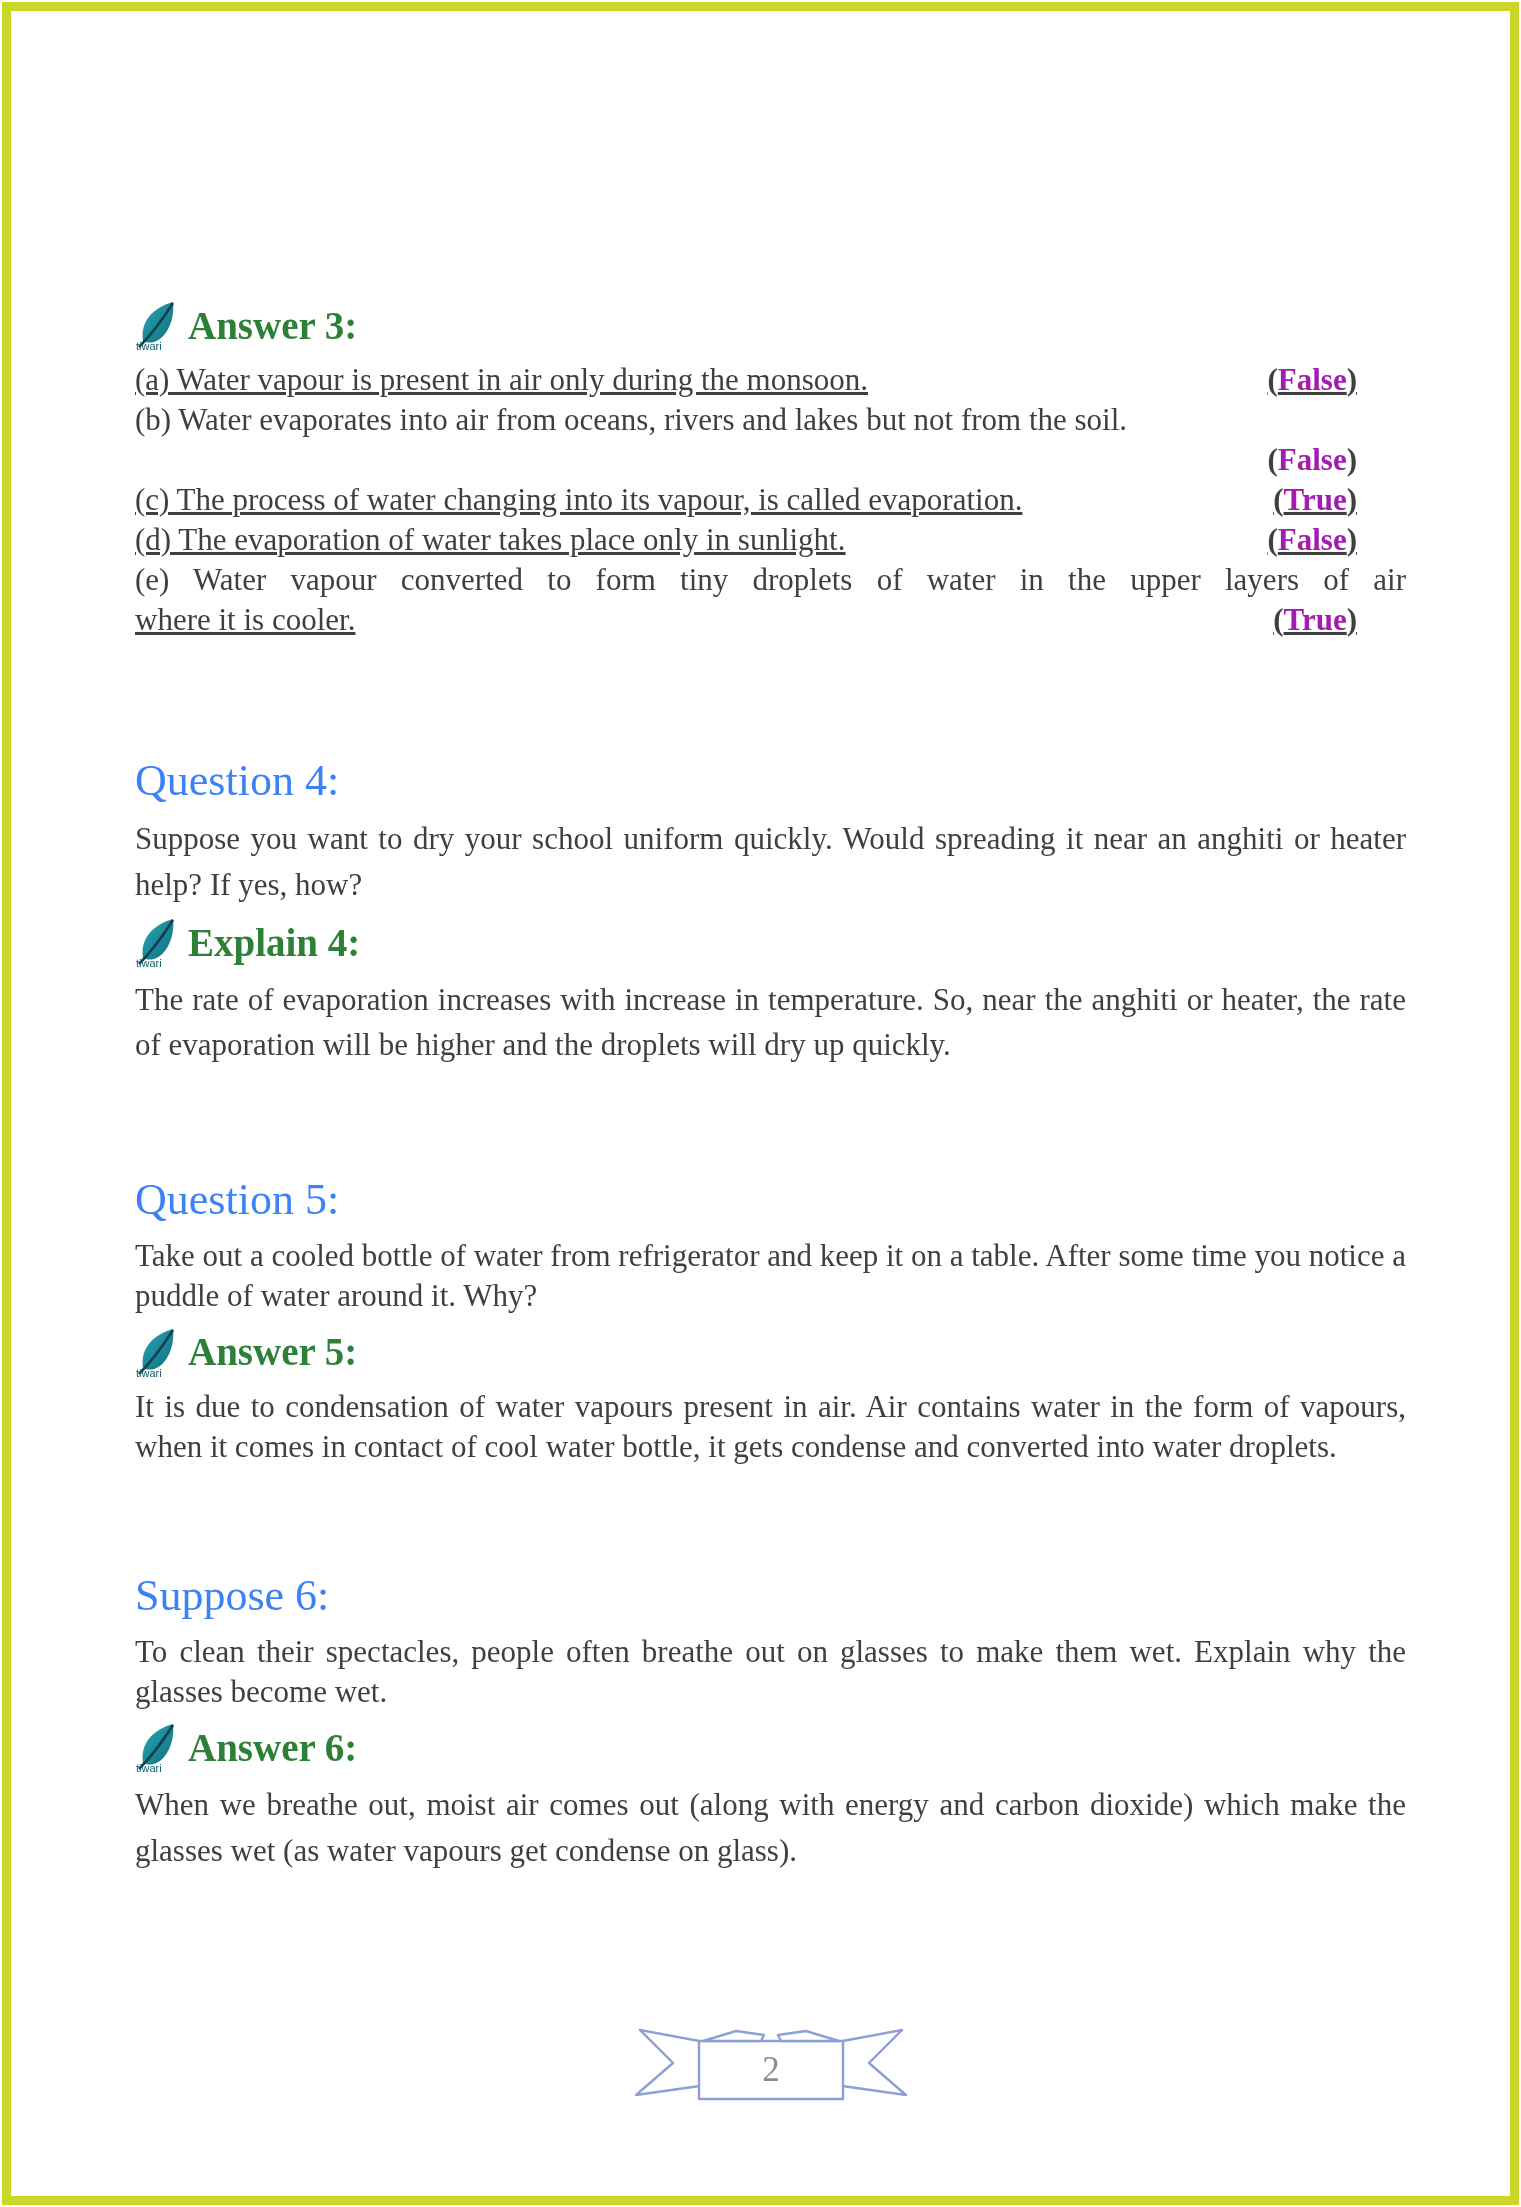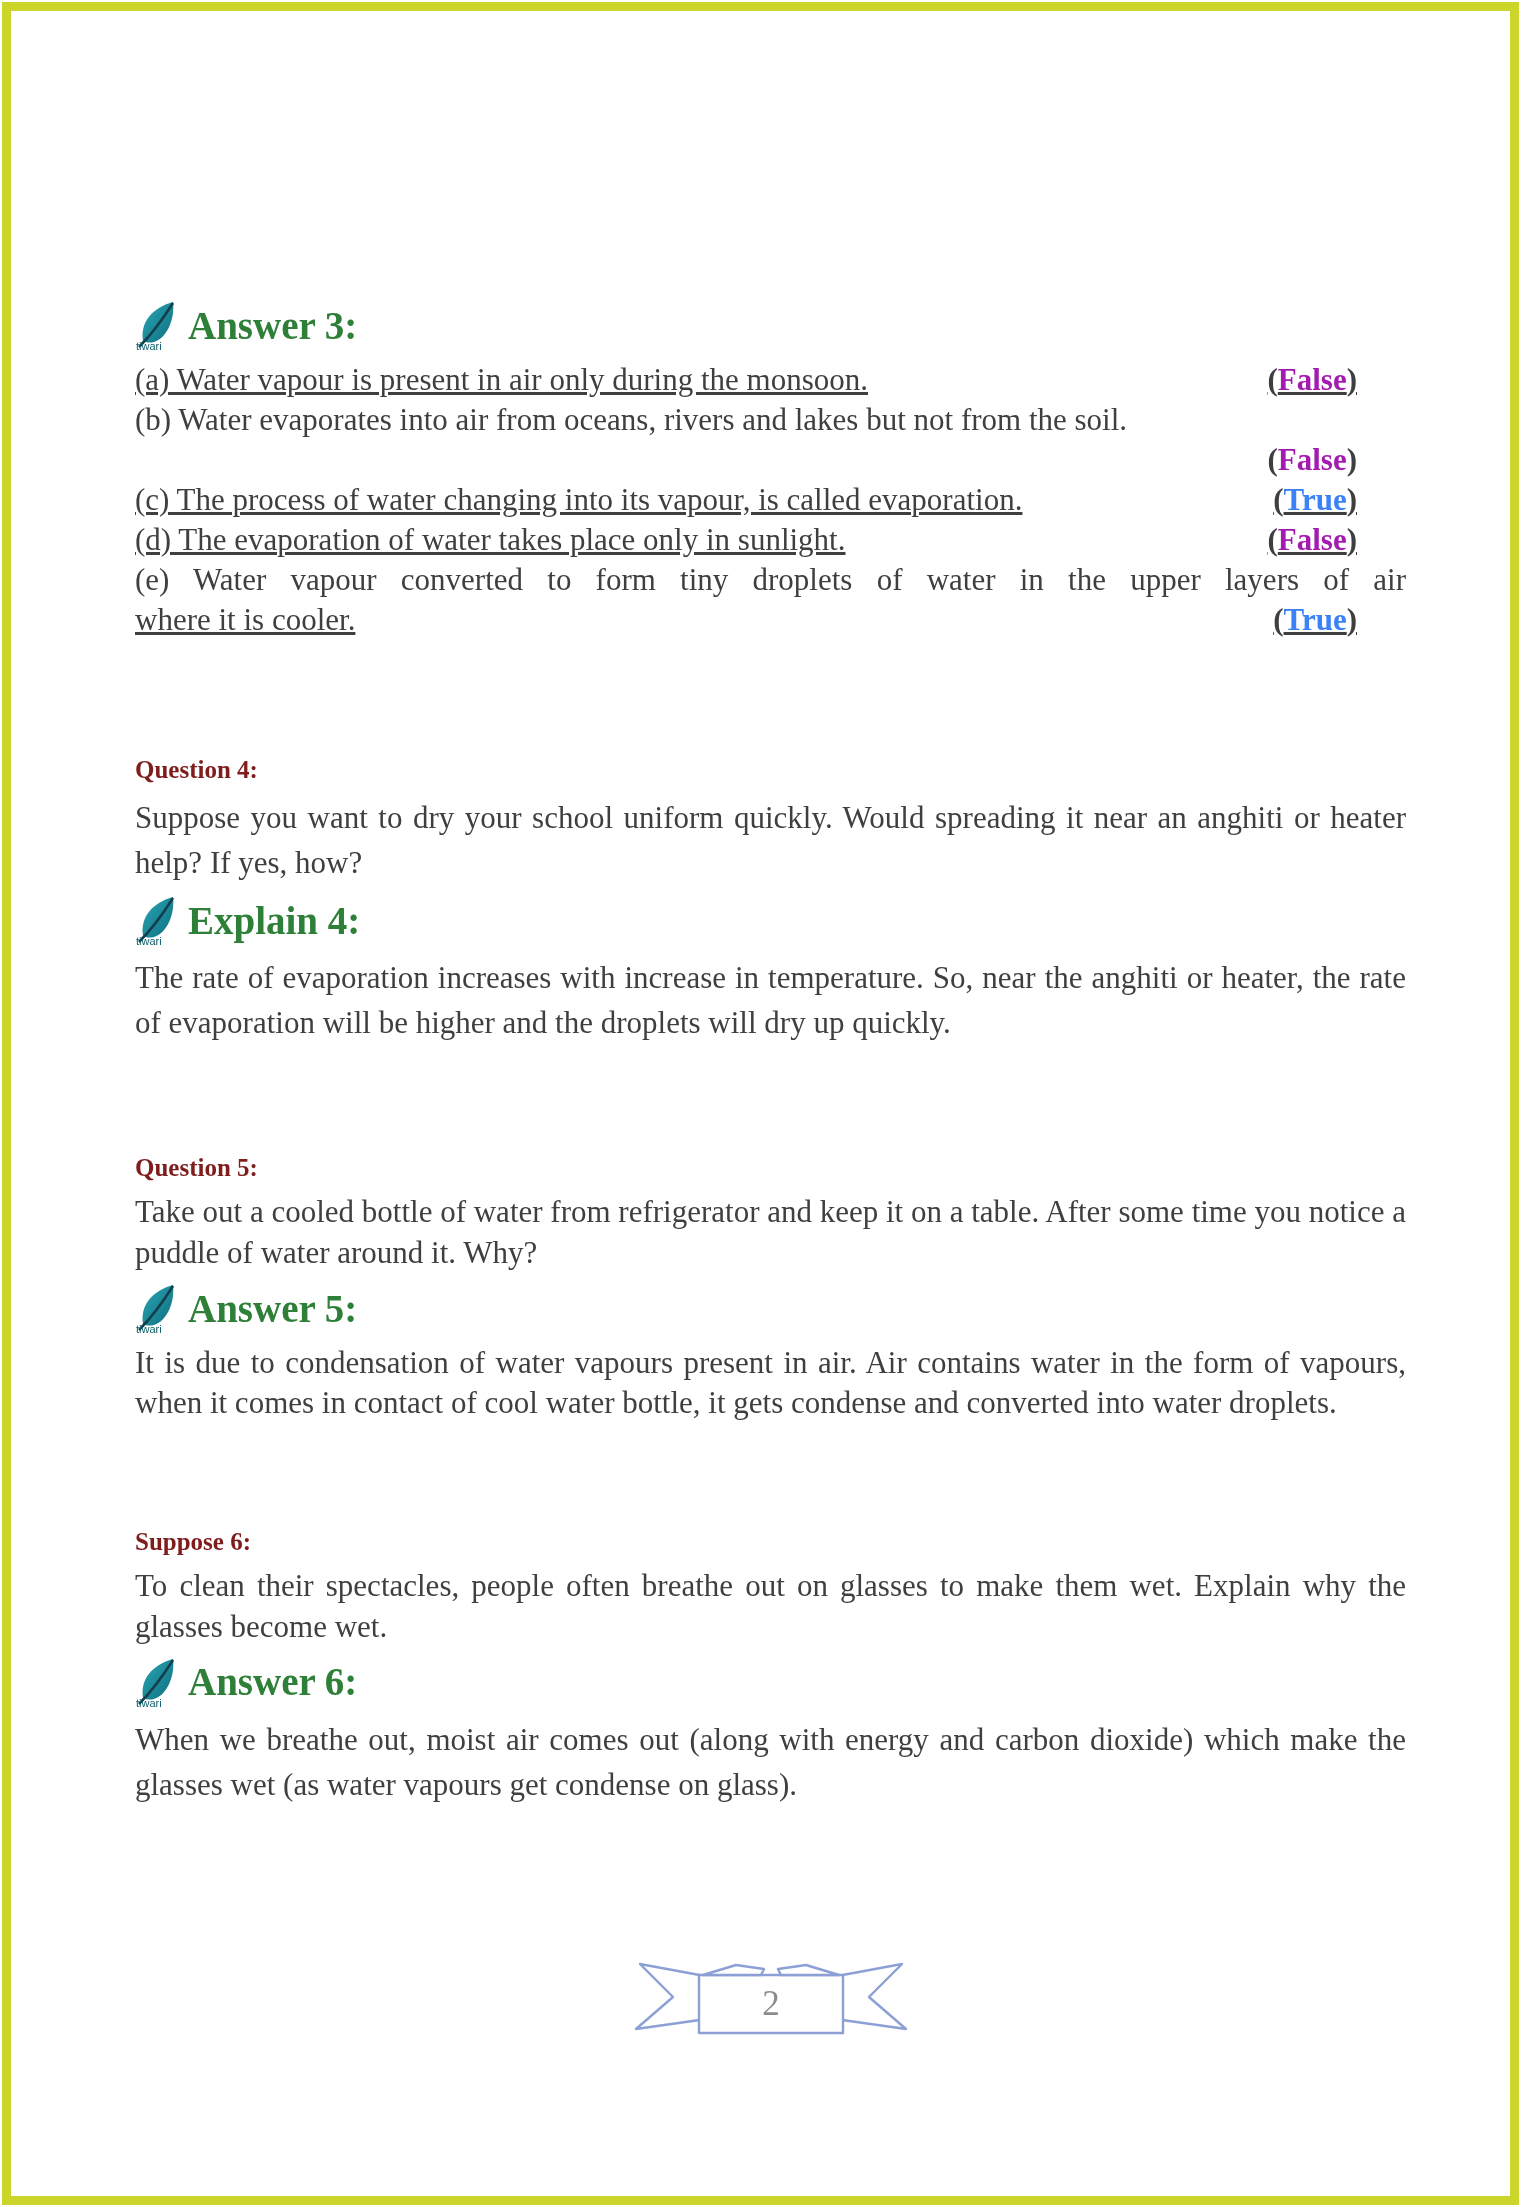--- a/index.html
+++ b/index.html
@@ -17,23 +17,23 @@
     border: 9px solid #ccd52a;
     pointer-events: none;
     z-index: 5;
   }
   .content {
     position: relative;
     padding: 290px 115px 0 135px;
   }
   
   .question-label {
-    color: #7f1d1d;
-    font-weight: bold;
-    font-size: 25px;
+    color: #3b82f6;
+    font-weight: normal;
+    font-size: 44px;
     line-height: 1.15;
     margin: 0 0 10px 0;
   }
   .answer-heading {
     display: flex;
     align-items: center;
     gap: 7px;
     margin: 10px 0 8px 0;
   }
   .answer-heading .label {
@@ -50,21 +50,21 @@
     white-space: nowrap;
     margin-left: auto;
     padding-right: 49px;
     font-weight: bold;
   }
   .verdict-line {
     text-align: right;
     padding-right: 49px;
     font-weight: bold;
   }
-  .v-true  { color: #3b82f6; }
+  .v-true  { color: #a21caf; }
   .v-false { color: #a21caf; }
   .justify-full { text-align: justify; text-align-last: justify; }
   
   .para { text-align: justify; line-height: 1.3; margin: 0; }
   .para-loose { line-height: 1.46; }
   
   .qa-block-4 { margin-top: 116px; }
   .qa-block-5 { margin-top: 108px; }
   .qa-block-6 { margin-top: 104px; }
   

